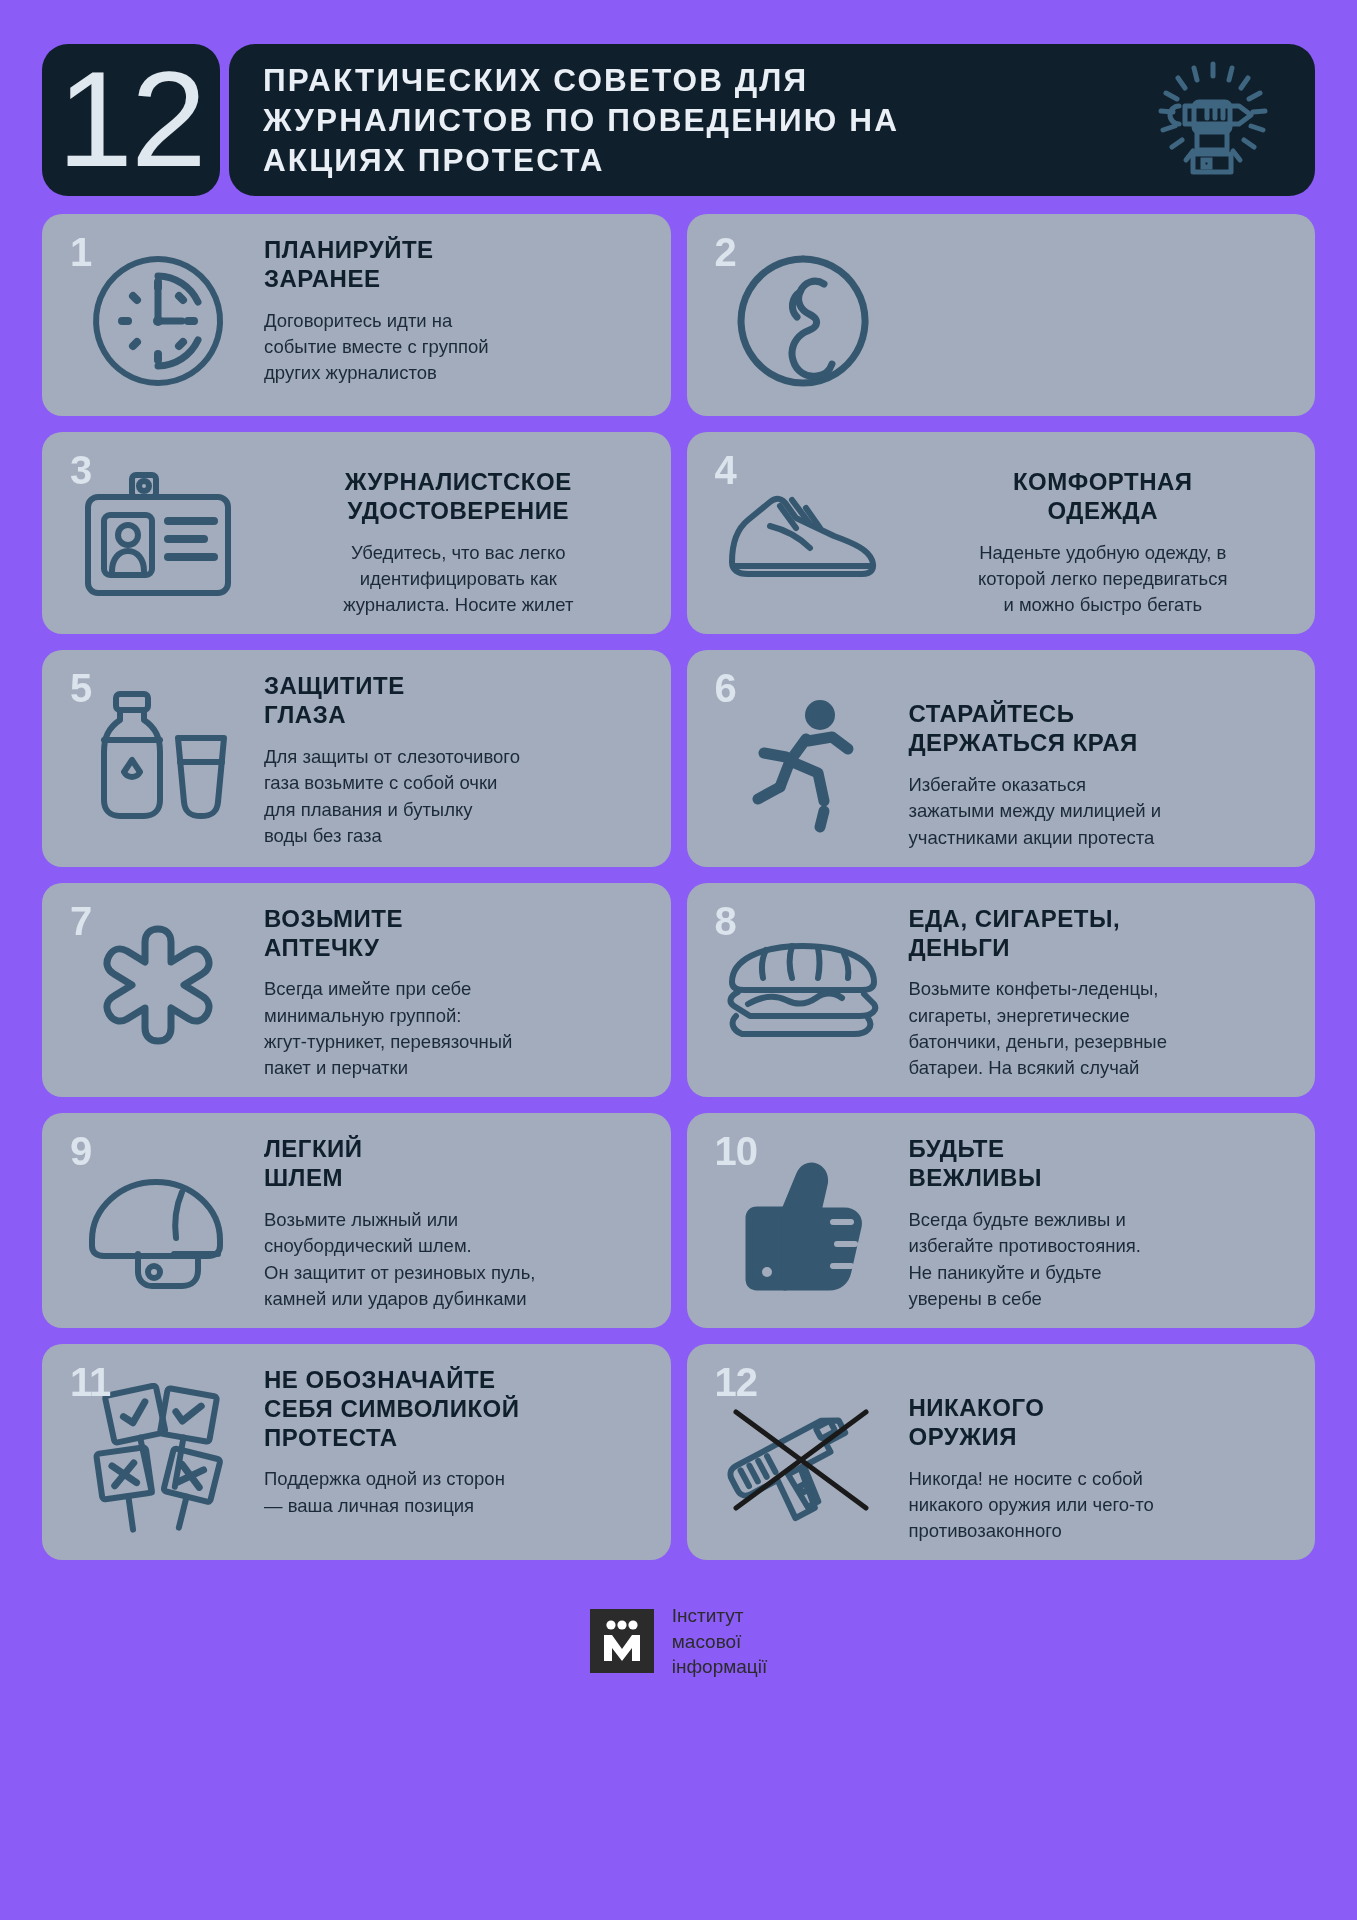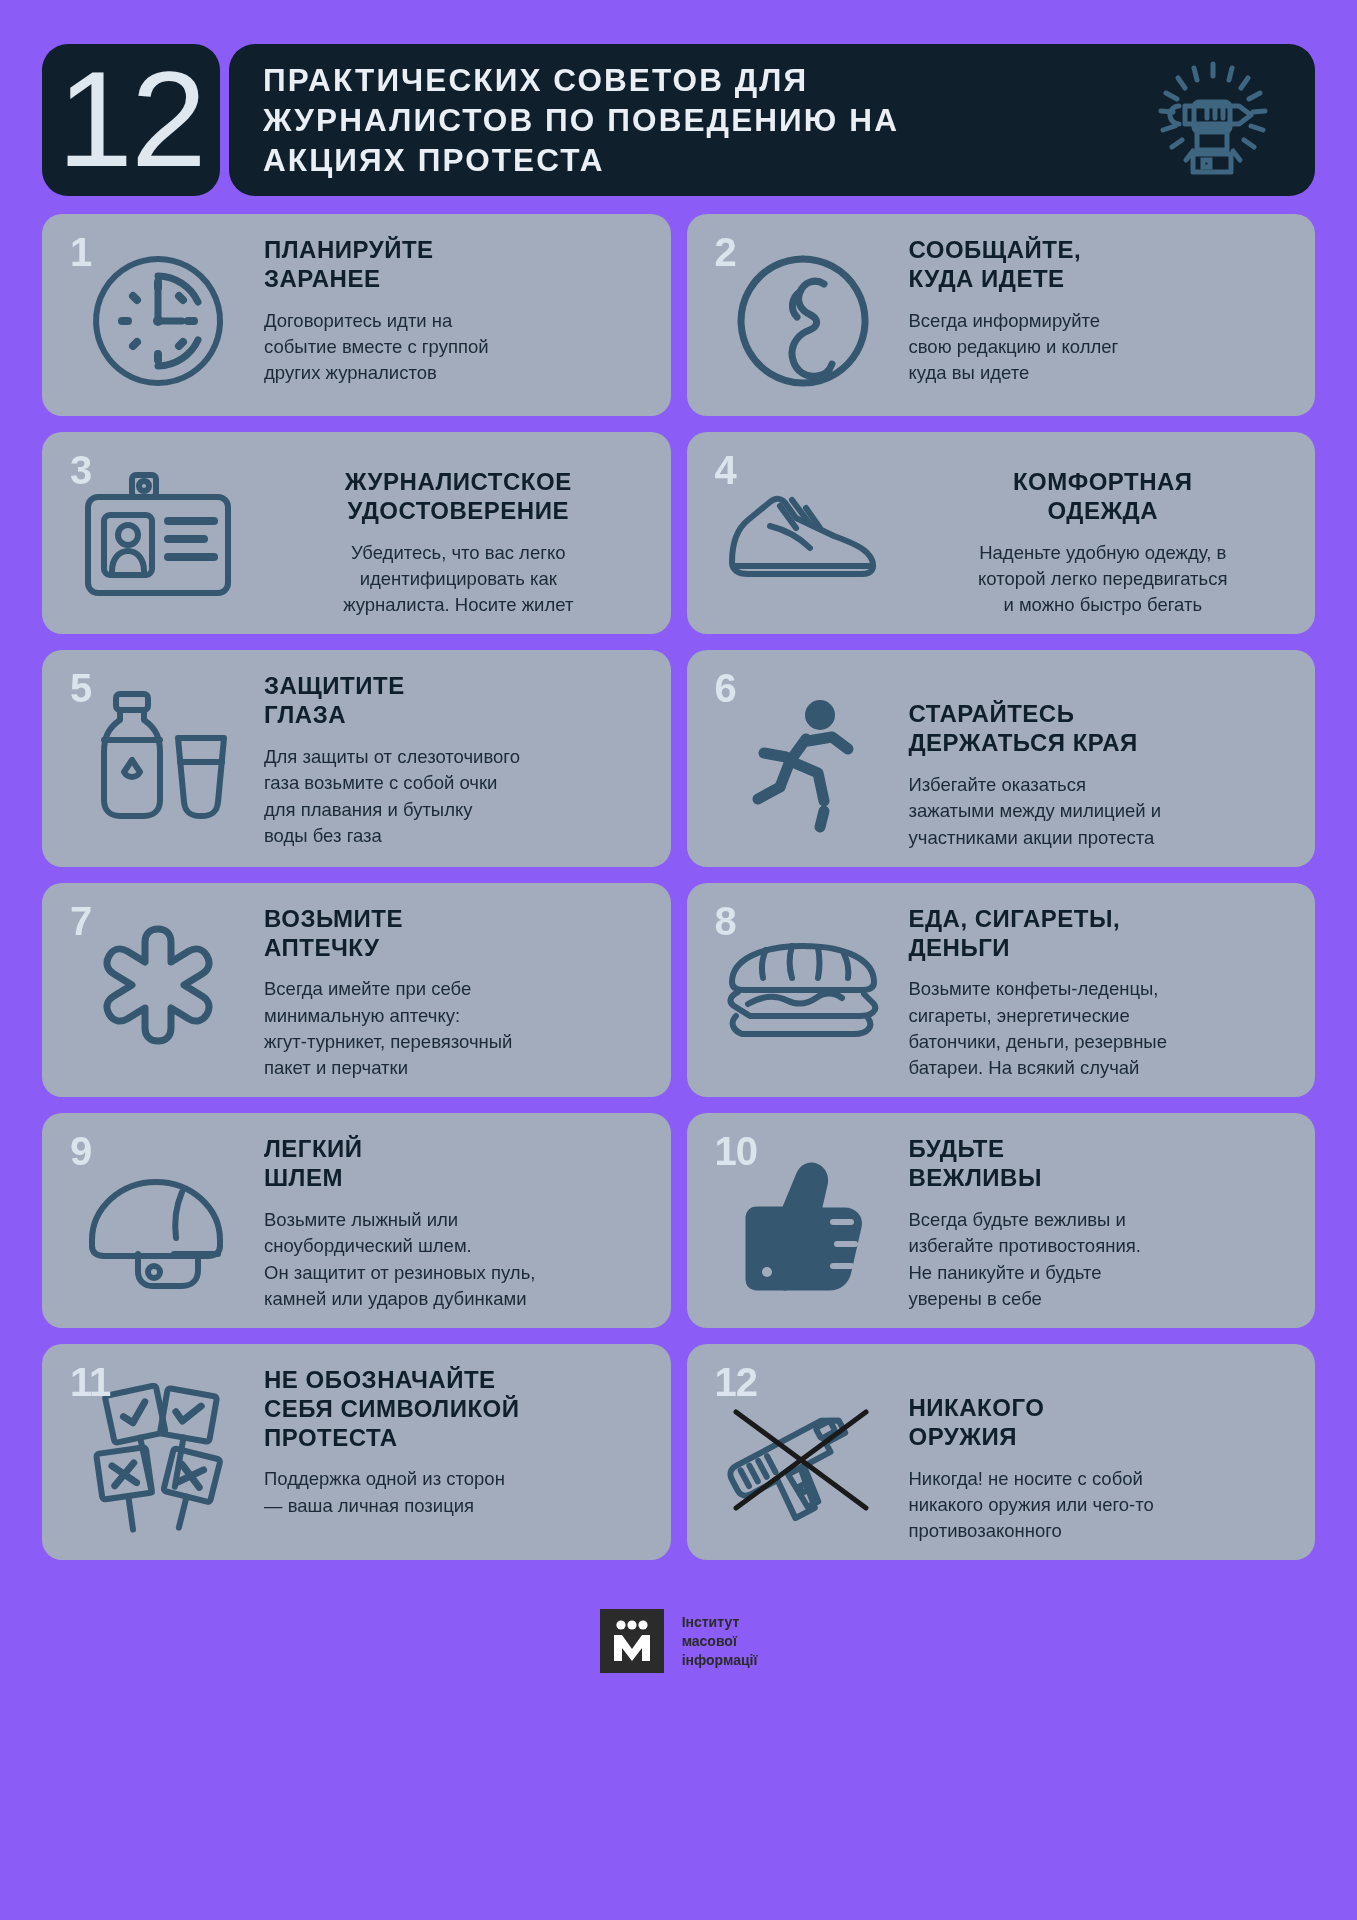--- a/index.html
+++ b/index.html
@@ -150,25 +150,25 @@
   .footer-mark {
     width: 64px;
     height: 64px;
     background: #2b2b2b;
     display: flex;
     align-items: flex-end;
     justify-content: center;
     flex: 0 0 64px;
   }
   .footer-text {
-    font-size: 14px;
+    font-size: 19px;
     line-height: 1.34;
     color: #2b2b2b;
     white-space: pre-line;
-    font-weight: bold;
+    font-weight: normal;
   }
 </style>
 </head>
 <body>
 
 <div class="page">
 
   <div class="header">
     <div class="header-num-box">
       <span class="header-num">12</span>
@@ -248,27 +248,20 @@
       <div class="card-left">
         <span class="card-num">2</span>
         <span class="card-art">
           <svg width="150" height="150" viewBox="0 0 150 150" fill="none" stroke="#35576f" stroke-width="7" stroke-linecap="round" stroke-linejoin="round">
             <path d="M75 13 a62 62 0 1 0 0.1 0"></path>
             <path d="M96 38 c-9 -6 -20 -2 -24 8 -4 10 1 18 9 22 6 3 9 6 7 11 -2 5 -9 5 -14 9 -8 6 -12 16 -9 26 3 11 13 18 24 16 8 -1 13 -6 15 -12"></path>
             <path d="M72 46 c-9 6 -10 18 -3 25"></path>
           </svg>
         </span>
       </div>
-      <div class="card-right">
-        <div class="card-title">СООБЩАЙТЕ,
-КУДА ИДЕТЕ</div>
-        <div class="card-body">Всегда информируйте
-свою редакцию и коллег
-куда вы идете</div>
-      </div>
     </div>
 
     <div class="card align-mid">
       <div class="card-left">
         <span class="card-num">3</span>
         <span class="card-art">
           <svg width="160" height="140" viewBox="0 0 160 140" fill="none" stroke="#35576f" stroke-width="6" stroke-linecap="round" stroke-linejoin="round">
             <rect x="54" y="6" width="24" height="22" rx="4"></rect>
             <circle cx="66" cy="17" r="5"></circle>
             <rect x="10" y="28" width="140" height="96" rx="10"></rect>
@@ -374,21 +367,21 @@
                      l-18 11 c-7 4 -14 2 -18 -5 s-2 -14 5 -18
                      l18 -11 -18 -11 c-7 -4 -9 -11 -5 -18 s11 -9 18 -5
                      l18 11 v-20 c0 -8 5 -13 13 -13 z"></path>
           </svg>
         </span>
       </div>
       <div class="card-right">
         <div class="card-title">ВОЗЬМИТЕ
 АПТЕЧКУ</div>
         <div class="card-body">Всегда имейте при себе
-минимальную аптечку:
+минимальную группой:
 жгут-турникет, перевязочный
 пакет и перчатки</div>
       </div>
     </div>
 
     <div class="card">
       <div class="card-left">
         <span class="card-num">8</span>
         <span class="card-art">
           <svg width="170" height="120" viewBox="0 0 170 120" fill="none" stroke="#35576f" stroke-width="6" stroke-linecap="round" stroke-linejoin="round">

